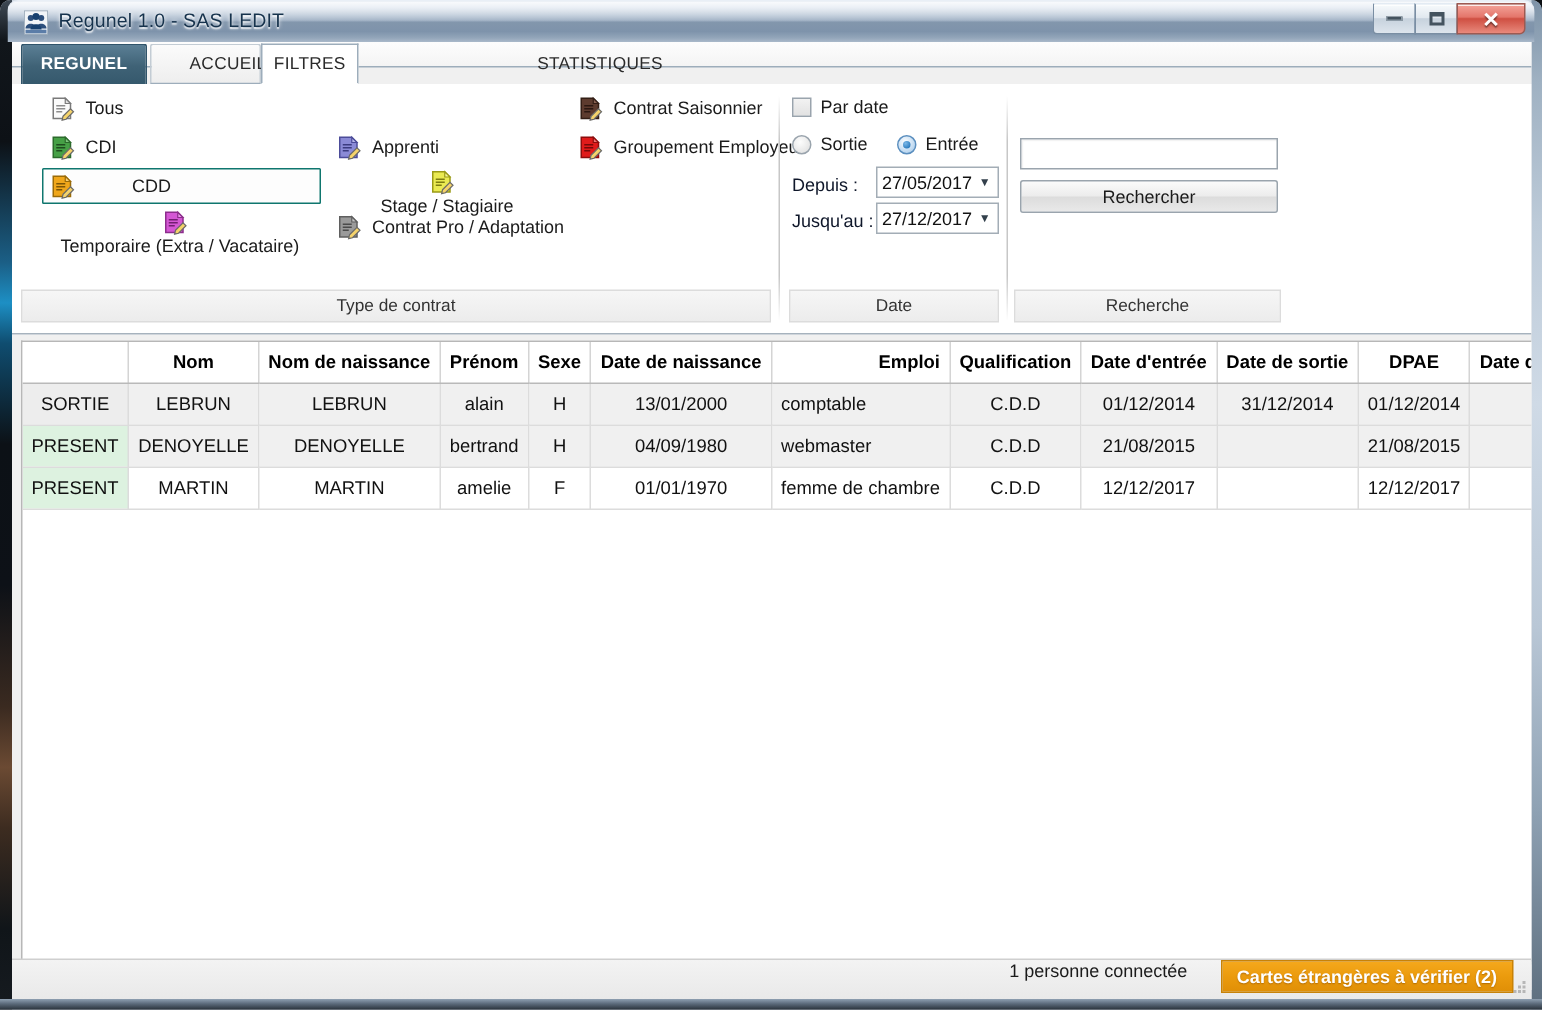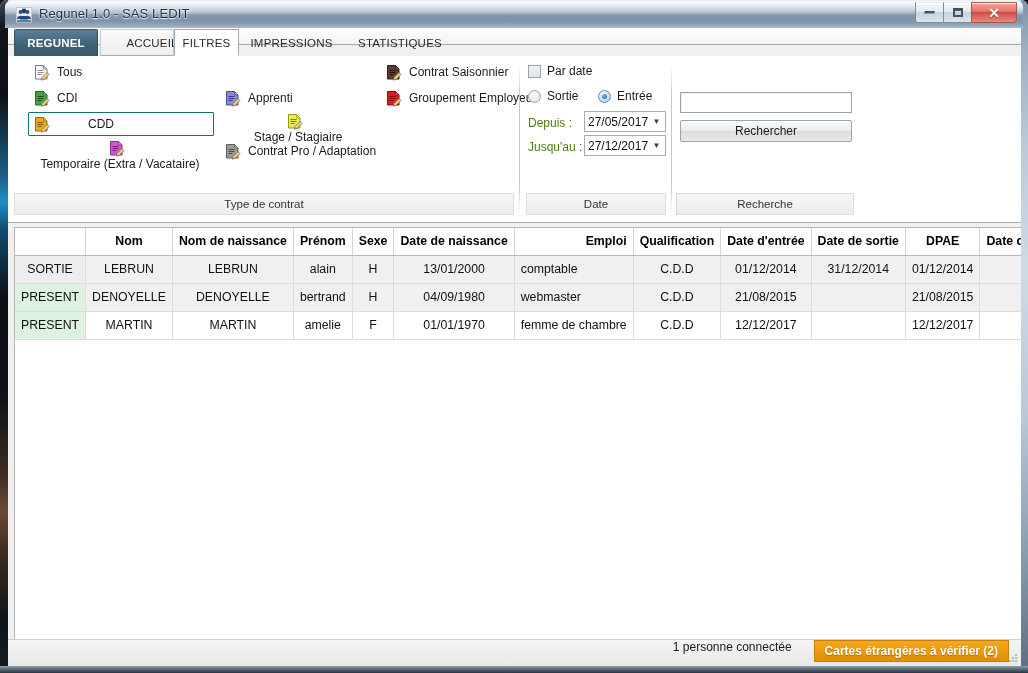--- a/index.html
+++ b/index.html
@@ -187,21 +187,21 @@
   }
   .radio.on {
     background: radial-gradient(circle at 40% 34%, #ffffff 0%, #cfe3f5 48%, #9fc6e8 100%);
     border-color: #5b8fbf;
   }
   .radio.on::after {
     content: ""; position: absolute; left: 3px; top: 3px;
     width: 5px; height: 5px; border-radius: 50%;
     background: radial-gradient(circle at 35% 32%, #7bb8e8 0%, #1c6fb5 90%);
   }
-  .fld-label { position: absolute; font-size: 12px; color: #4d7c0f; }
+  .fld-label { position: absolute; font-size: 12px; color: #0f172a; }
   .combo {
     position: absolute; height: 21px;
     background: #ffffff;
     border: 1px solid #a3adb6;
     display: flex; align-items: center;
     font-size: 12px; color: #111;
   }
   .combo .val { flex: 1; text-align: center; padding-left: 3px; }
   .combo .arrow {
     width: 17px; display: flex; align-items: center; justify-content: center;
@@ -345,21 +345,20 @@
       </div>
     </div>
   </div>
 
   <div class="client">
 
     <div class="tabstrip">
       <div class="tab brand" style="left:6px;width:84px;">REGUNEL</div>
       <div class="tab normal" style="left:92px;width:74px;">ACCUEIL</div>
       <div class="tab active" style="left:166px;width:65px;">FILTRES</div>
-      <div class="tab plain" style="left:231px;width:105px;">IMPRESSIONS</div>
       <div class="tab plain" style="left:336px;width:112px;">STATISTIQUES</div>
     </div>
 
     <div class="ribbon">
 
       <div class="group" style="left:6px;width:500px;">
         <div class="group-body">
 
           <div class="ritem" style="left:14px;top:1px;width:186px;">
             <svg class="ricon" viewBox="0 0 17 17">

